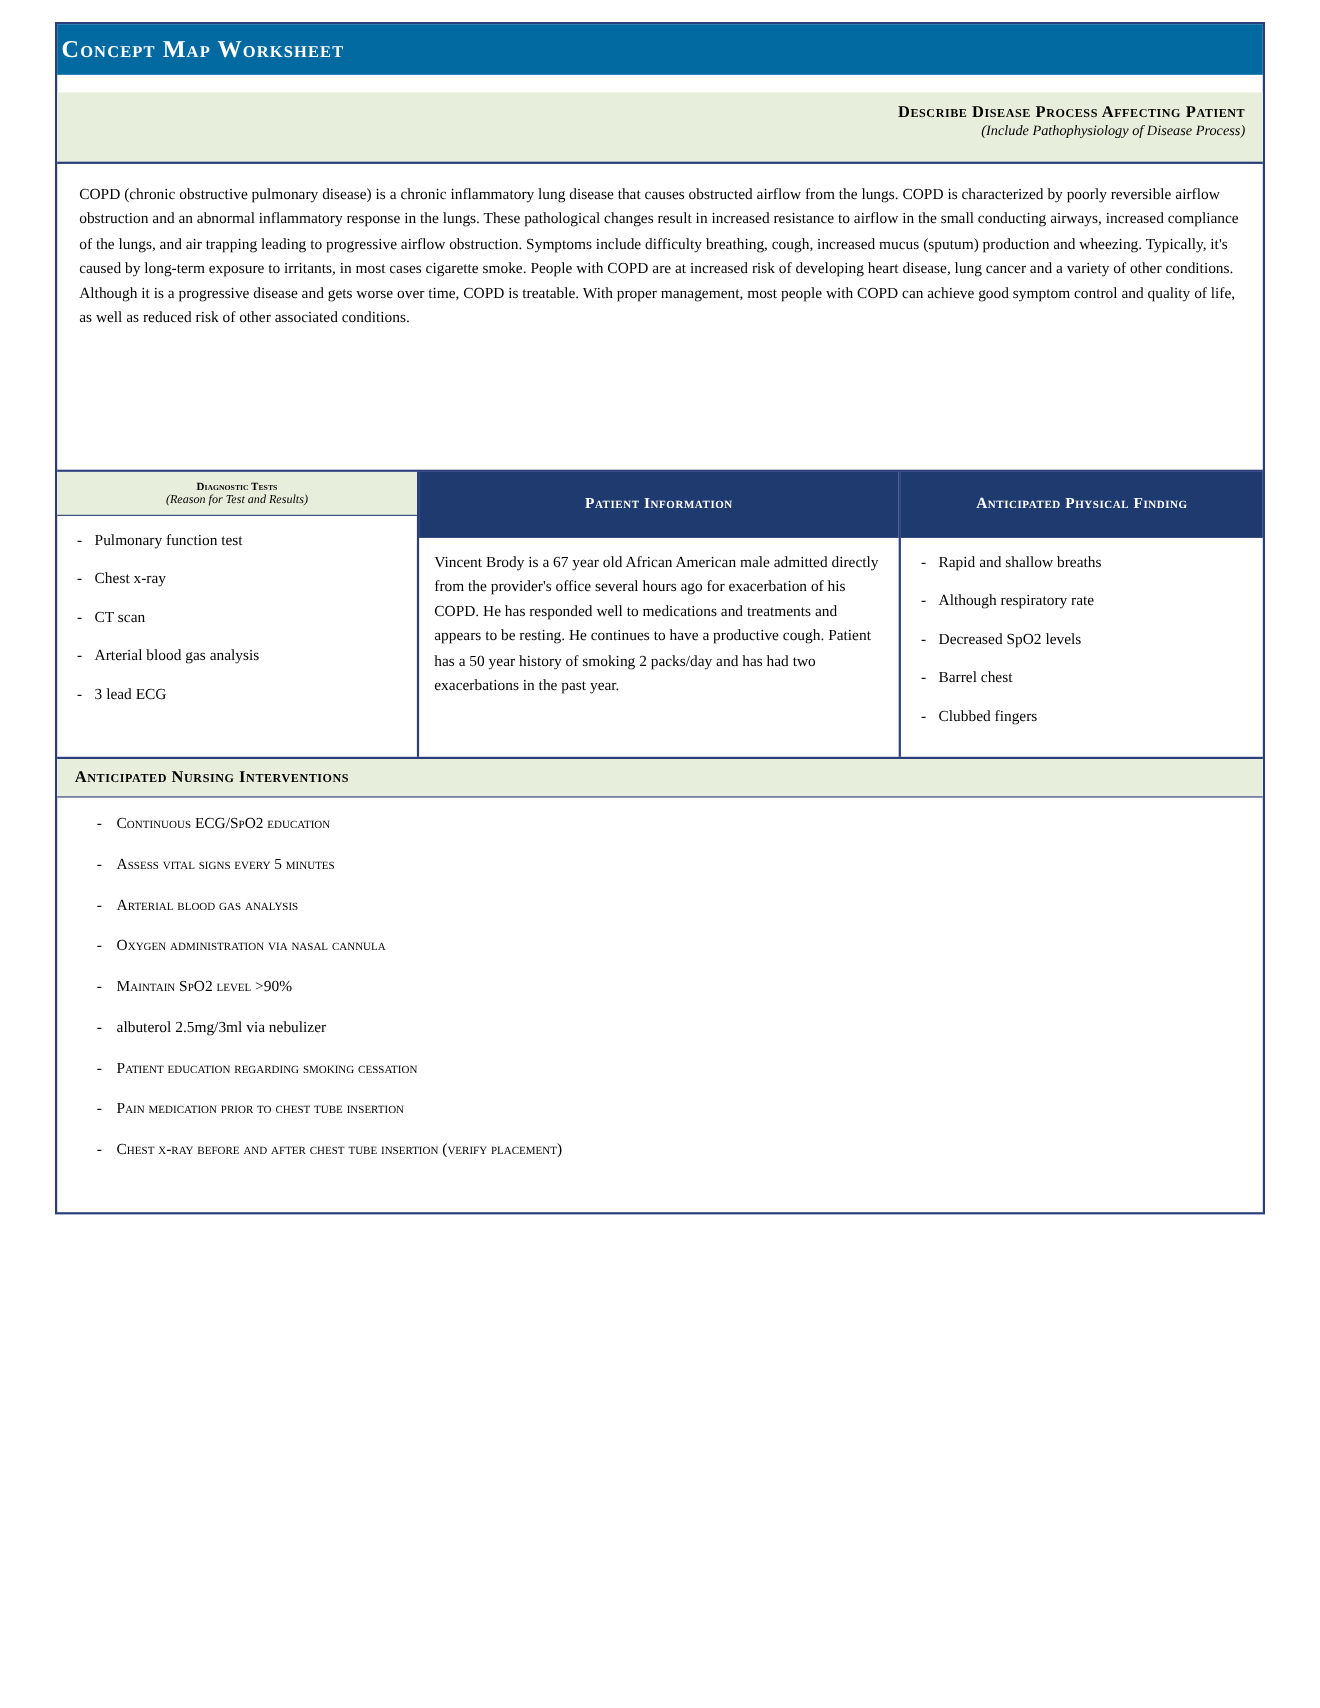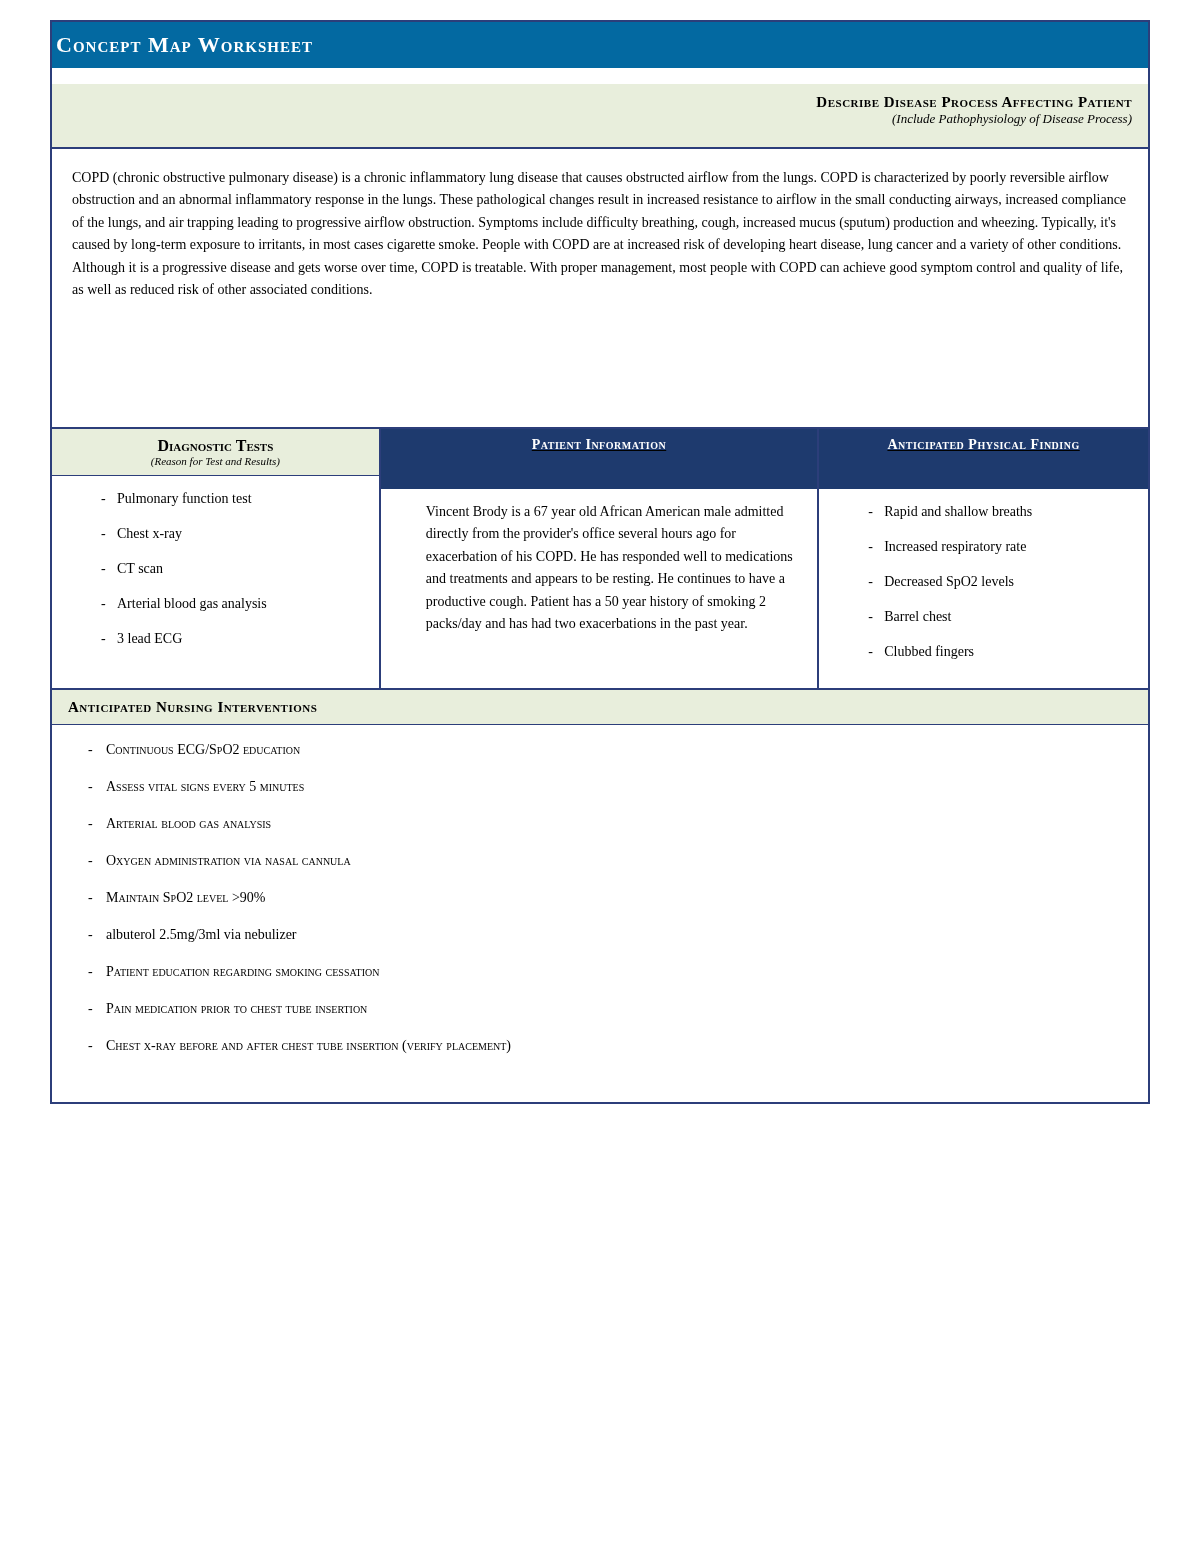--- a/index.html
+++ b/index.html
@@ -96,55 +96,53 @@
       padding: 0;
     }
 
     .col-header {
       background-color: #1e3a6e;
       padding: 8px 10px;
       text-align: center;
       min-height: 60px;
       display: flex;
       flex-direction: column;
-      justify-content: flex-start;
-      text-decoration: underline;
+      justify-content: center;
     }
 
     .col-header-diag {
       background-color: #e8eedc;
       border-bottom: 1px solid #2c3e7a;
       padding: 8px 10px;
       text-align: center;
     }
 
     .col-header-title {
       color: #ffffff;
       font-size: 14px;
       font-weight: bold;
       font-variant: small-caps;
       letter-spacing: 0.5px;
     }
 
     .col-header-diag-title {
-      font-size: 16px;
+      font-size: 10px;
       font-weight: bold;
       font-variant: small-caps;
       color: #000;
     }
 
     .col-header-diag-subtitle {
       font-size: 11px;
       font-style: italic;
       color: #000;
     }
 
     .col-content {
       padding: 12px 14px;
-      margin-left: 31px;
     }
 
     .bullet-list {
       list-style: none;
       padding: 0;
     }
 
     .bullet-list li {
       font-size: 14px;
       line-height: 1.5;
@@ -256,21 +254,21 @@
       </div>
     </div>
 
     <div class="col-physical">
       <div class="col-header">
         <span class="col-header-title">Anticipated Physical Finding</span>
       </div>
       <div class="col-content">
         <ul class="bullet-list">
           <li><span>Rapid and shallow breaths</span></li>
-          <li><span>Increased respiratory rate</span></li>
+          <li><span>Although respiratory rate</span></li>
           <li><span>Decreased SpO2 levels</span></li>
           <li><span>Barrel chest</span></li>
           <li><span>Clubbed fingers</span></li>
         </ul>
       </div>
     </div>
 
   </div>
 
   <div>

